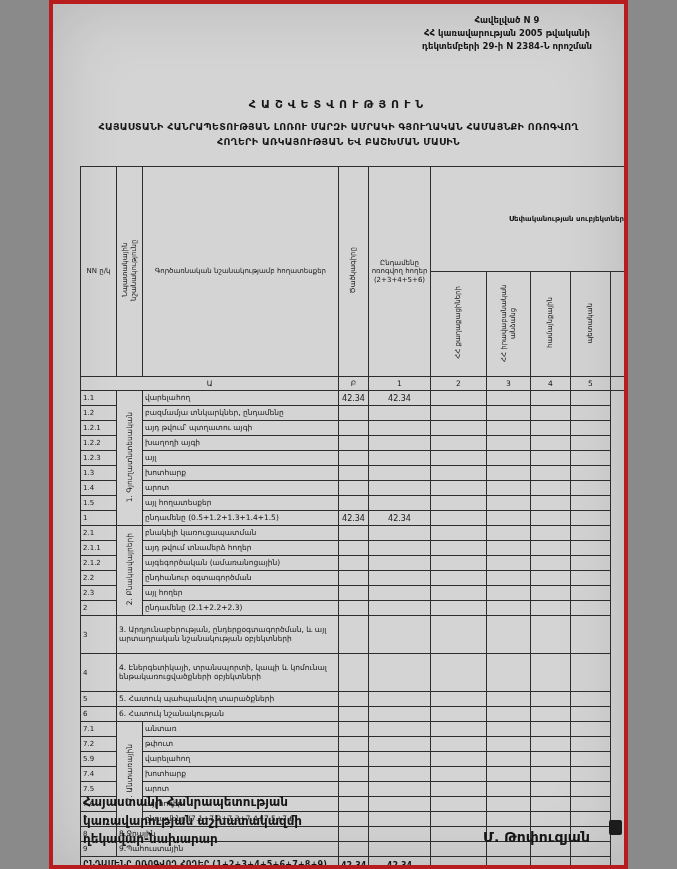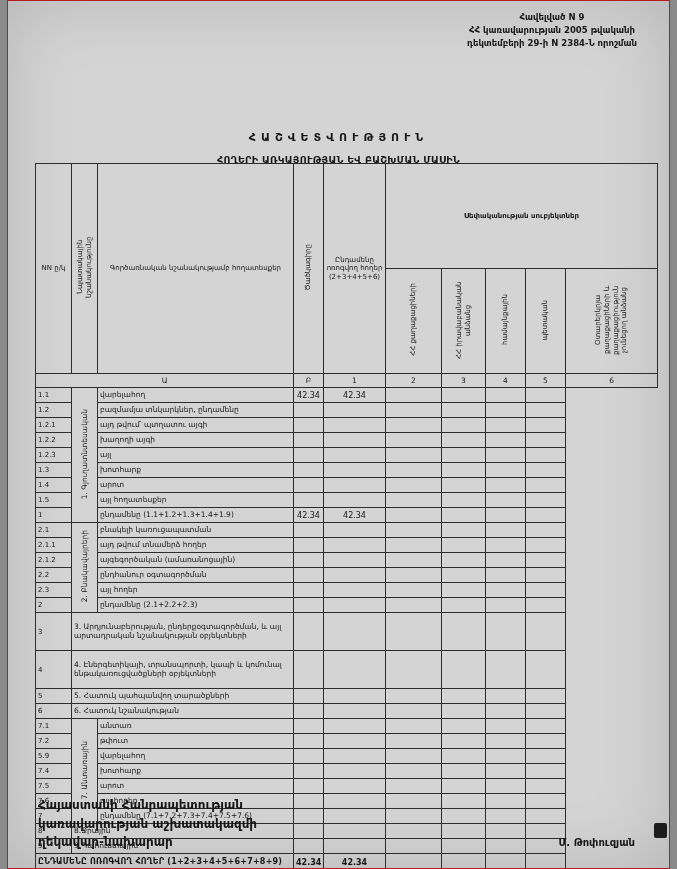--- a/index.html
+++ b/index.html
@@ -1,34 +1,34 @@
 <!DOCTYPE html>
 <html><head>
 <meta charset="utf-8">
 <style>
   html,body { margin:0; padding:0; background:#8a8a8a; }
   .page {
     position:relative;
-    width:663px; height:869px;
+    width:579px; height:869px;
     margin:0 auto;
     background:#d4d4d4;
-    border:1px solid #b91c1c;
+    border:4px solid #b91c1c;
     box-sizing:border-box;
     font-family:"DejaVu Sans", sans-serif;
     color:#161616;
     overflow:hidden;
     box-shadow: inset 0 0 70px rgba(0,0,0,0.14);
   }
   .corner {
     position:absolute; top:10px; right:32px;
     font-size:8.5px; font-weight:bold; line-height:1.5; text-align:center;
   }
   .titles {
     position:absolute; top:94px; left:0; right:0;
-    text-align:center; font-weight:bold;margin-top:36px;
+    text-align:center; font-weight:bold;
   }
   .title-main { font-size:11px; letter-spacing:5px; margin-bottom:9px; }
   .title-sub { font-size:9.5px; letter-spacing:0.3px; line-height:1.55; }
 
   .table-wrap { position:absolute; top:162px; left:27px; }
   table { border-collapse:collapse; table-layout:fixed; width:622px; }
   th, td {
     border:1px solid #2d2d2d;
     padding:0 2px;
     font-weight:normal;
@@ -59,41 +59,42 @@
   tbody tr.total-row { height:17px; }
   tbody tr.total-row td { font-weight:bold; font-size:8px; }
   td.total-label { text-align:center; letter-spacing:0.2px; }
 
   .footer-left {
     position:absolute; left:30px; bottom:16px;
     font-size:12px; font-weight:bold; line-height:1.55;
   }
   .sign-name {
     position:absolute; right:34px; bottom:20px;
-    font-size:10px; font-weight:bold;
+    font-size:14px; font-weight:bold;
   }
   .smudge {
     position:absolute; right:2px; bottom:30px;
     width:13px; height:15px; background:#1c1c1c; border-radius:2px;
   }
 </style>
 </head>
 <body>
 
 <div class="page">
 
   <div class="corner">
     <div>Հավելված N 9</div>
     <div>ՀՀ կառավարության 2005 թվականի</div>
     <div>դեկտեմբերի 29-ի N 2384-Ն որոշման</div>
   </div>
 
   <div class="titles">
     <div class="title-main">ՀԱՇՎԵՏՎՈՒԹՅՈՒՆ</div>
     <div class="title-sub">
+      <div>ՀԱՅԱՍՏԱՆԻ ՀԱՆՐԱՊԵՏՈՒԹՅԱՆ ԼՈՌՈՒ ՄԱՐԶԻ ԱՄՐԱԿԻ ԳՅՈՒՂԱԿԱՆ ՀԱՄԱՅՆՔԻ ՈՌՈԳՎՈՂ</div>
       <div>ՀՈՂԵՐԻ ԱՌԿԱՅՈՒԹՅԱՆ ԵՎ ԲԱՇԽՄԱՆ ՄԱՍԻՆ</div>
     </div>
   </div>
 
   <div class="table-wrap">
     <table>
       <colgroup>
         <col style="width:36px">
           <col style="width:26px">
           <col style="width:196px">
@@ -209,21 +210,21 @@
             <td class="label" colspan="1">այլ հողատեսքեր</td>
             <td class="val"></td>
             <td class="val"></td>
             <td class="val"></td>
             <td class="val"></td>
             <td class="val"></td>
             <td class="val"></td>
           </tr>
           <tr>
             <td class="num">1</td>
-            <td class="label" colspan="1">ընդամենը (1.1+1.2+1.3+1.4+1.9)</td>
+            <td class="label" colspan="1">ընդամենը (0.5+1.2+1.3+1.4+1.5)</td>
             <td class="val">42.34</td>
             <td class="val">42.34</td>
             <td class="val"></td>
             <td class="val"></td>
             <td class="val"></td>
             <td class="val"></td>
           </tr>
           <tr>
             <td class="num">2.1</td>
             <td class="group" rowspan="6"><span class="vert">2. Բնակավայրերի</span></td>

